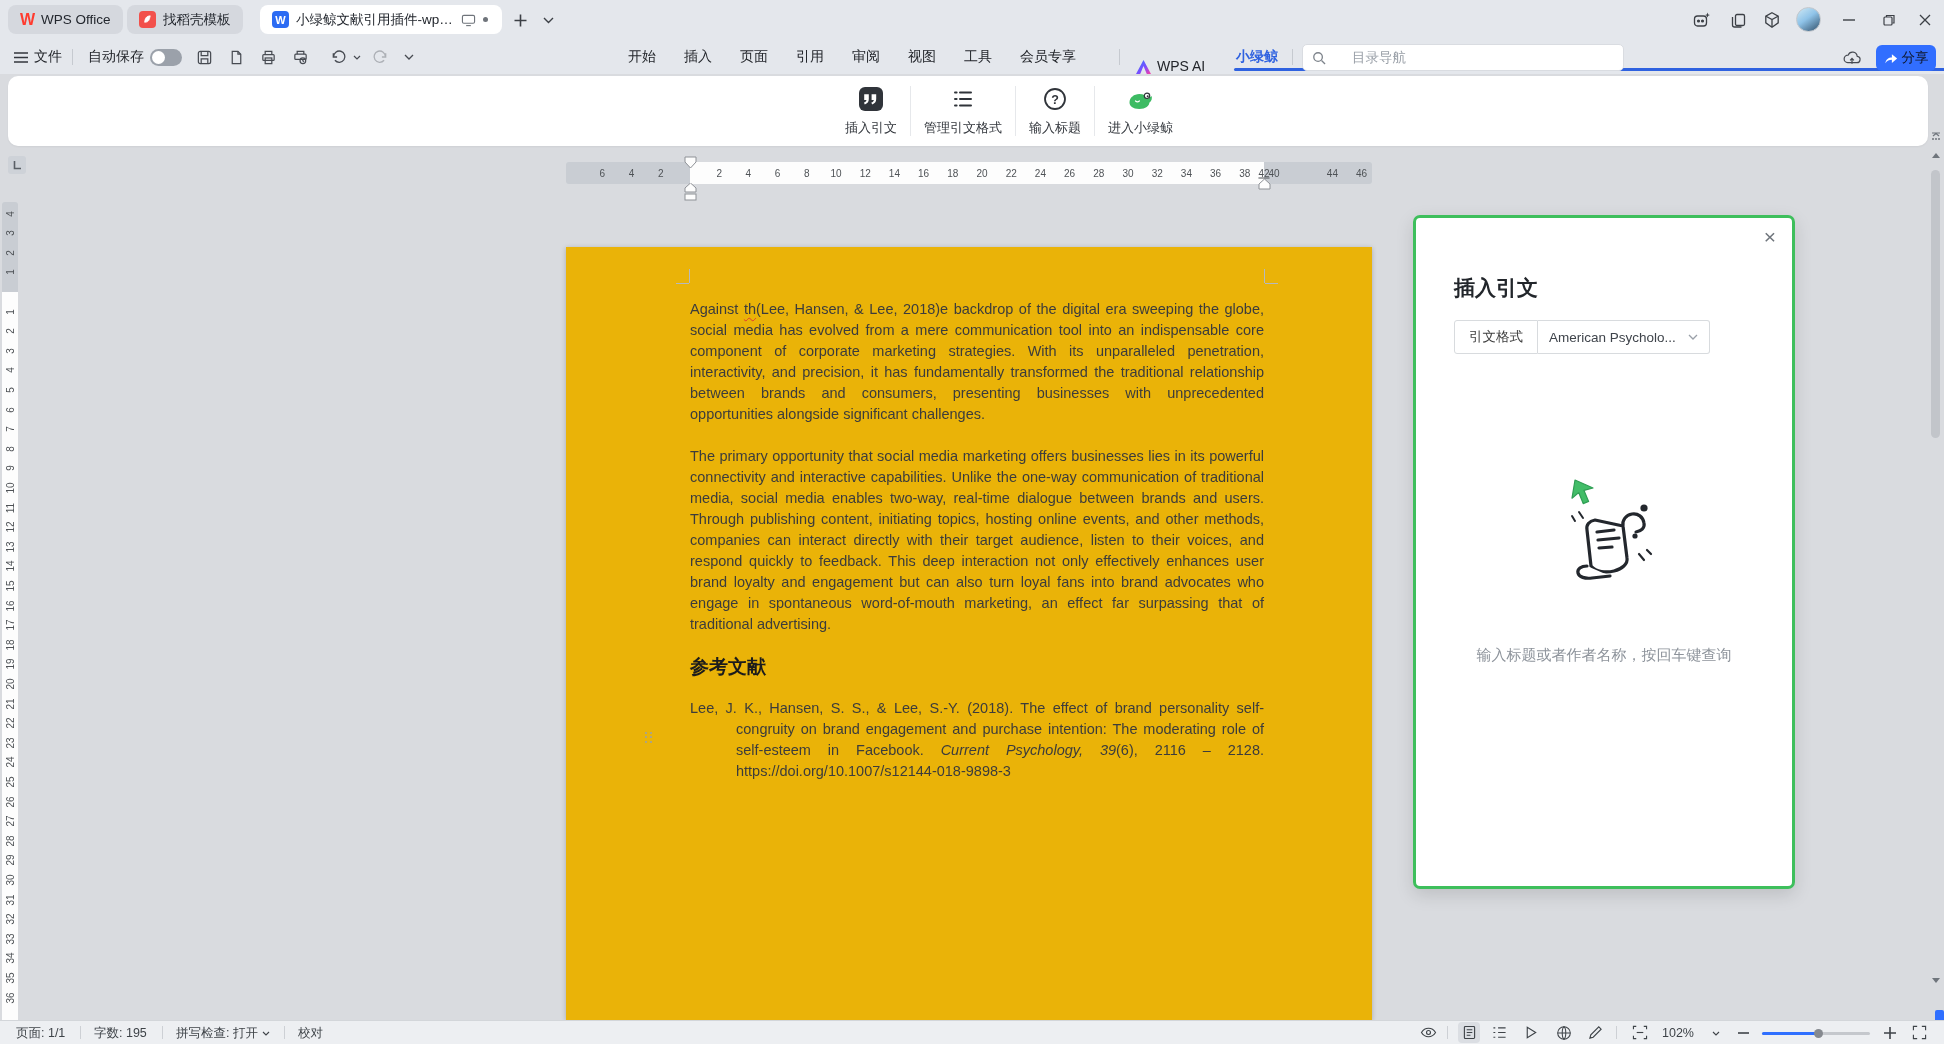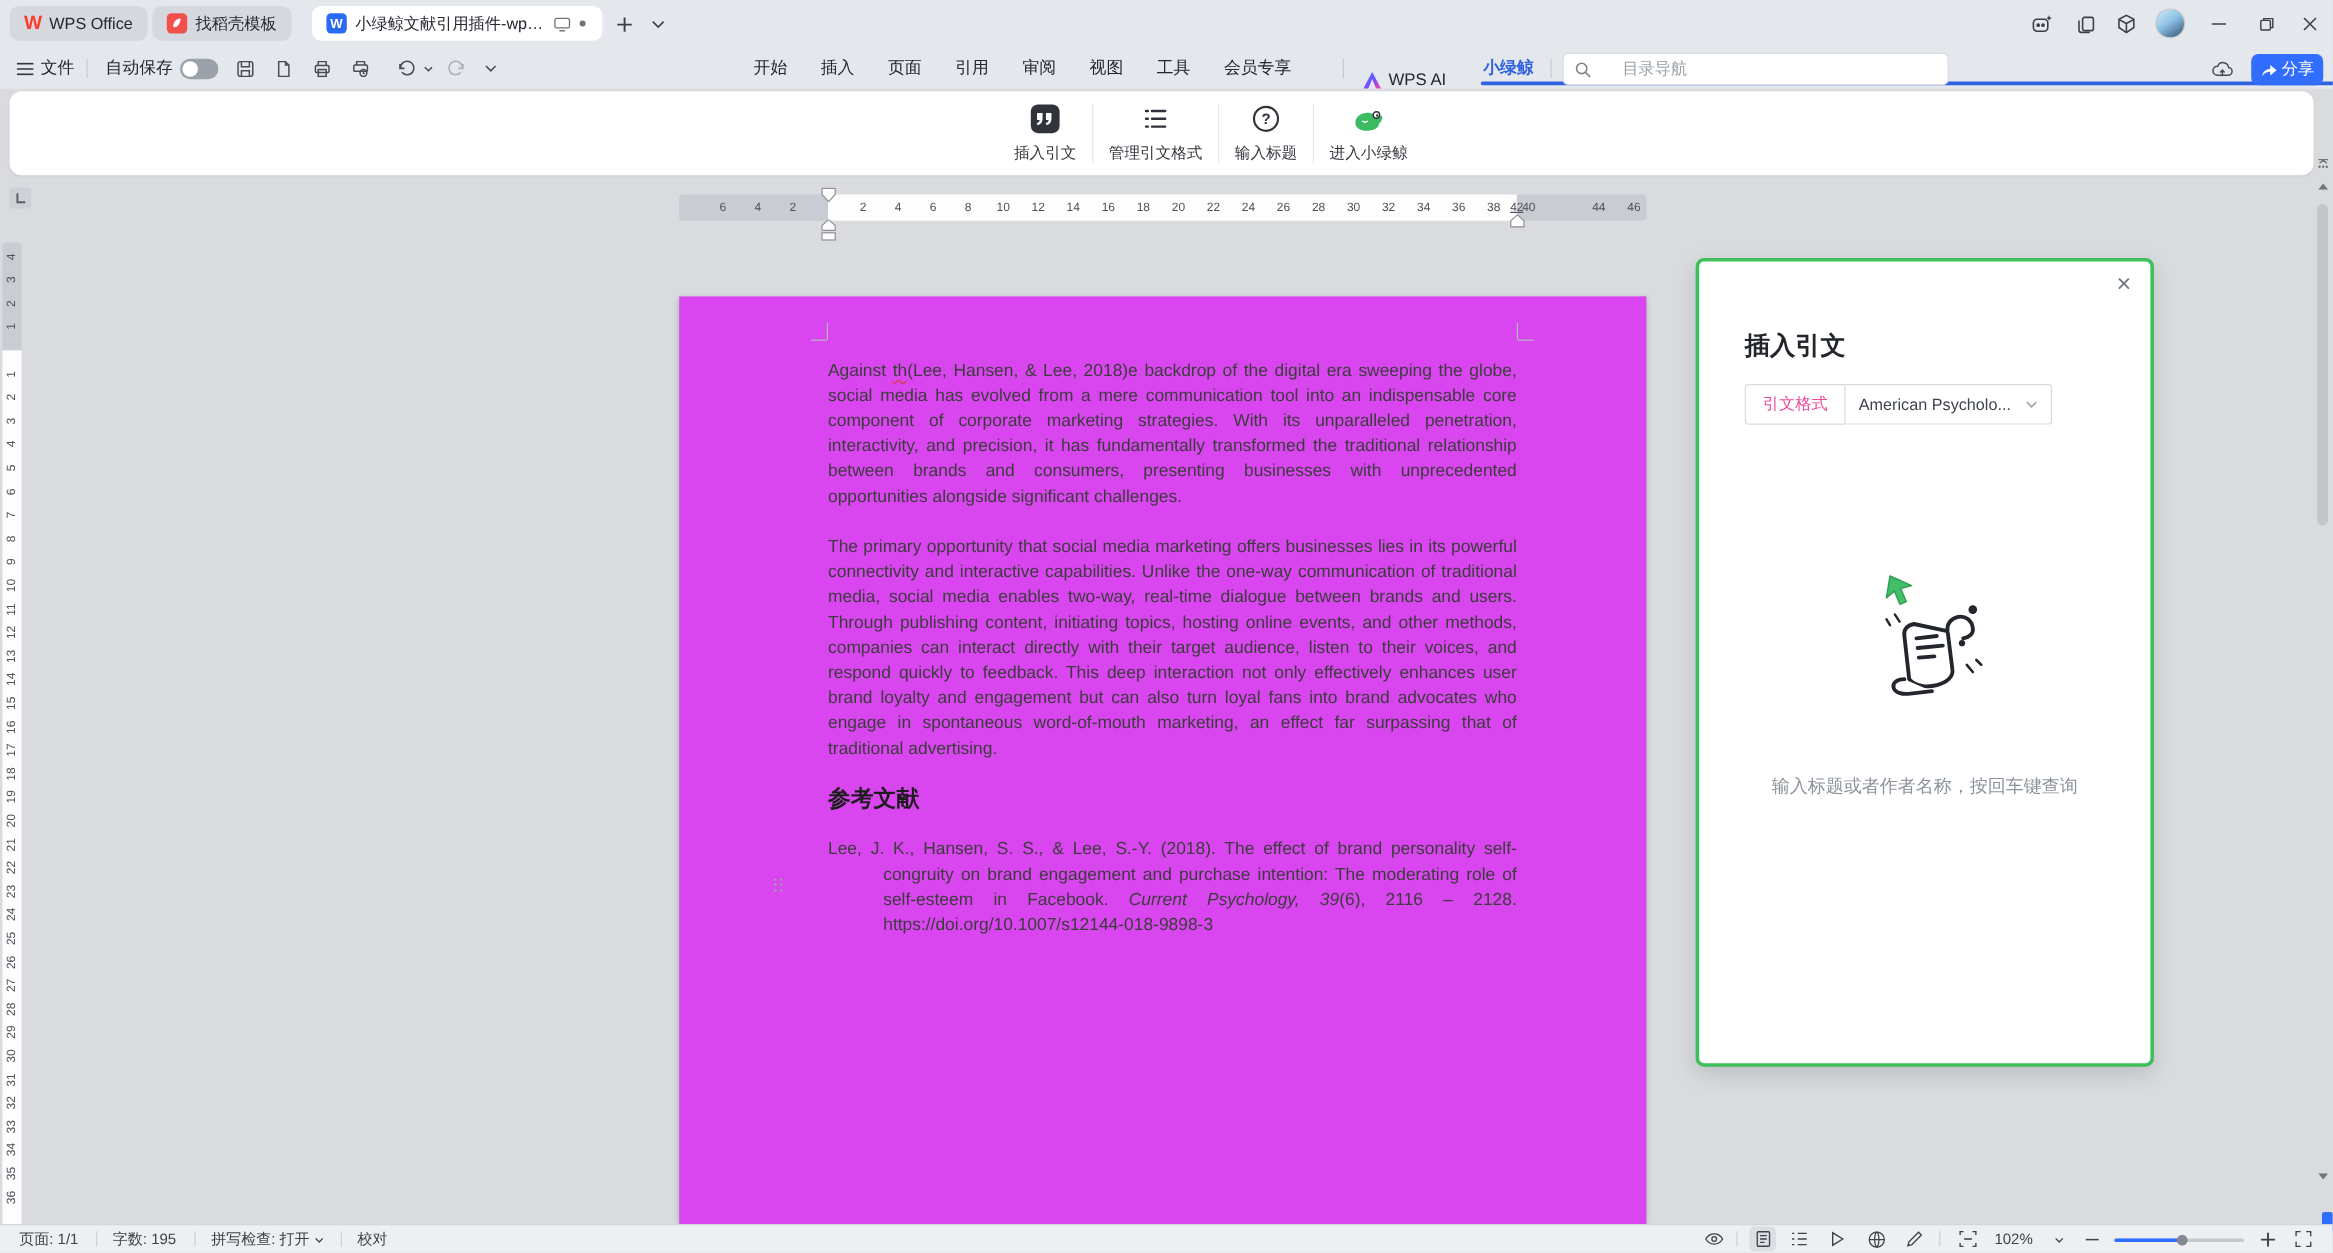--- a/index.html
+++ b/index.html
@@ -33,21 +33,21 @@
   .menu-item{height:34px;display:flex;align-items:center;padding:0 14px;cursor:default;}
   #menu-list{position:absolute;left:614px;top:0;height:34px;display:flex;}
   .plugin{color:#2f62e0;font-weight:700;position:relative;}
   .plugin .mline{position:absolute;left:12px;right:12px;bottom:3px;height:3px;border-radius:2px;background:#2f62e0;}
   .searchbox{position:absolute;left:1302px;top:4px;width:322px;height:27px;background:#fff;border:1px solid #d9dce1;
              border-radius:5px;display:flex;align-items:center;gap:24px;padding:0 9px;box-sizing:border-box;}
   .searchbox input{border:none;outline:none;background:transparent;font-size:13.5px;color:#30343a;width:250px;
                    font-family:inherit;}
   .searchbox input::placeholder{color:#9aa0a8;}
   .sharebtn{position:absolute;left:1876px;top:5px;width:60px;height:26px;background:#316eff;border-radius:6px;
-            color:#ffffff;font-size:13.5px;display:flex;align-items:center;justify-content:center;gap:4px;}
+            color:#0f172a;font-size:13.5px;display:flex;align-items:center;justify-content:center;gap:4px;}
 
   
   .ribbon{position:absolute;left:8px;top:76px;width:1920px;height:70px;background:#fff;border-radius:10px;
           box-shadow:0 1px 2px rgba(0,0,0,.05);}
   .rgroup{position:absolute;left:824px;top:4px;height:62px;display:flex;align-items:stretch;}
   .rbtn{display:flex;flex-direction:column;align-items:center;justify-content:flex-start;padding:6px 13px 0;gap:7px;}
   .rbtn .rlabel{font-size:13px;color:#33373d;white-space:nowrap;}
   .rdiv{width:1px;background:#e6e8eb;margin:6px 0;}
 
   
@@ -56,21 +56,21 @@
              display:flex;align-items:center;justify-content:center;}
   .hruler{position:absolute;left:566px;top:12px;width:806px;height:22px;background:#c9cdd3;border-radius:3px;}
   .hruler .white{position:absolute;left:124px;top:0;width:574px;height:22px;background:#fdfdfd;}
   .rnum{position:absolute;top:50%;transform:translate(-50%,-50%);font-size:10px;color:#4e5256;}
   .vnum{position:absolute;left:50%;transform:translate(-50%,-50%) rotate(-90deg);font-size:10px;color:#4e5256;}
   .marker{position:absolute;}
   .vruler{position:absolute;left:2px;top:52px;width:16px;height:818px;}
   .vruler .gray{position:absolute;left:0;top:0;width:16px;height:90px;background:#c9cdd3;border-radius:3px 3px 0 0;}
   .vruler .white{position:absolute;left:0;top:90px;width:16px;bottom:0;background:#fdfdfd;}
 
-  .page{position:absolute;left:566px;top:97px;width:806px;height:773px;background:#d946ef;
+  .page{position:absolute;left:566px;top:97px;width:806px;height:773px;background:#eab308;
         box-shadow:0 1px 5px rgba(0,0,0,.22);}
   .cropmark{position:absolute;background:#b6b9be;}
   .doc-content{position:absolute;left:124px;top:52px;width:574px;color:#3c3c3c;font-size:14.5px;line-height:21px;
                text-align:justify;}
   .doc-content p{margin:0 0 21px;}
   .doc-heading{font-size:19px;font-weight:700;color:#1c1c1c;margin:21px 0 21px;text-align:left;}
   .ref{padding-left:46px;text-indent:-46px;margin:0;}
   .misspell{text-decoration:underline wavy #e0392f 1px;text-underline-offset:3px;}
   .dragdots{position:absolute;left:78px;top:484px;width:9px;height:13px;display:grid;
             grid-template-columns:repeat(2,1fr);grid-template-rows:repeat(3,1fr);}
@@ -78,21 +78,21 @@
 
   
   .panel{position:absolute;left:1413px;top:65px;width:382px;height:674px;background:#fff;border:3px solid #3ebf5c;
          border-radius:7px;box-sizing:border-box;box-shadow:0 6px 18px rgba(0,0,0,.13);}
   .pclose{position:absolute;right:16px;top:8px;font-size:21px;color:#6f757c;line-height:1;}
   .ptitle{position:absolute;left:38px;top:56px;font-size:21px;font-weight:700;color:#22262b;}
   .seg{position:absolute;left:38px;display:flex;height:34px;font-size:13.5px;}
   .seg.fmt{top:102px;}
   .seg.lib{top:158px;}
   .seg-l{border:1px solid #d8dbde;display:flex;align-items:center;justify-content:center;padding:0 14px;
-         color:#ec4899;border-radius:3px 0 0 3px;background:#fff;box-sizing:border-box;}
+         color:#404040;border-radius:3px 0 0 3px;background:#fff;box-sizing:border-box;}
   .seg-l.all{color:#24282d;}
   .seg-r{border:1px solid #d8dbde;border-left:none;display:flex;align-items:center;gap:10px;padding:0 11px;
          color:#3f444b;border-radius:0 3px 3px 0;box-sizing:border-box;width:172px;justify-content:space-between;}
   .seg-input{border:1px solid #d8dbde;border-left:none;border-radius:0 3px 3px 0;width:200px;padding:0 11px;
              font-size:13.5px;color:#30343a;outline:none;font-family:inherit;box-sizing:border-box;}
   .seg-input::placeholder{color:#b9bfc7;}
   .illus{position:absolute;left:133px;top:252px;}
   .hint{position:absolute;left:0;width:100%;top:428px;text-align:center;font-size:15px;color:#8d939b;}
 
   

